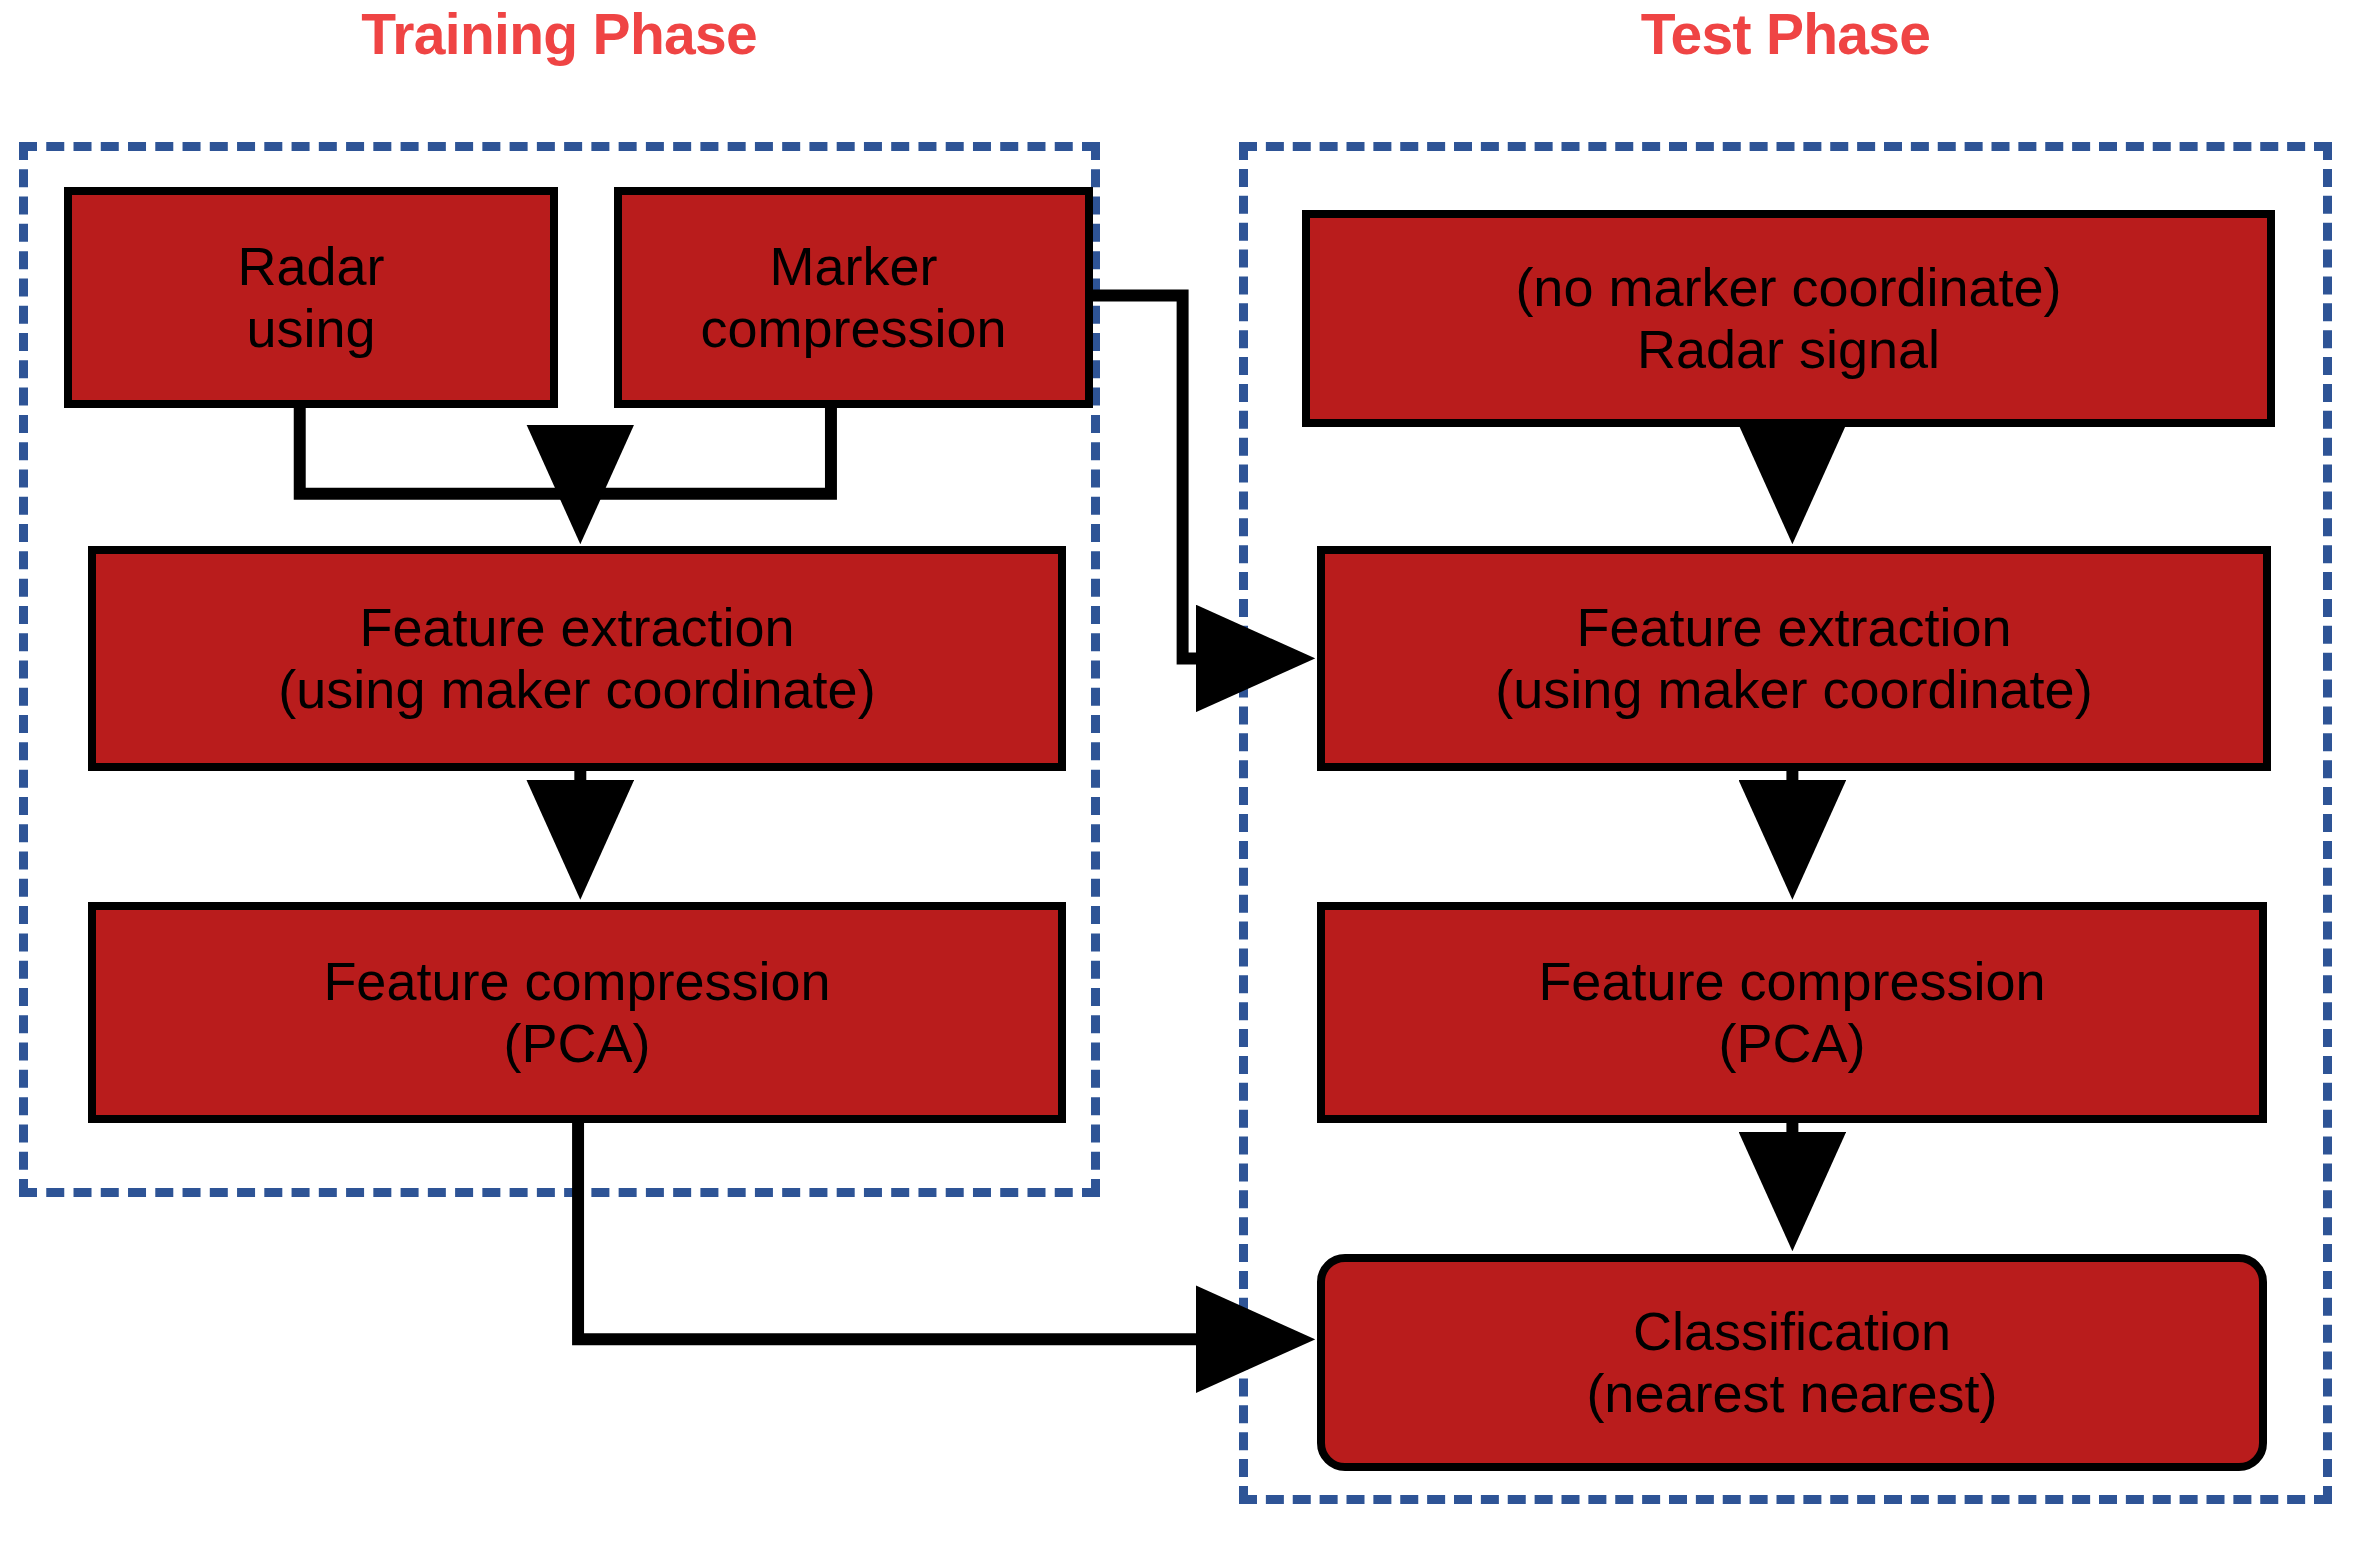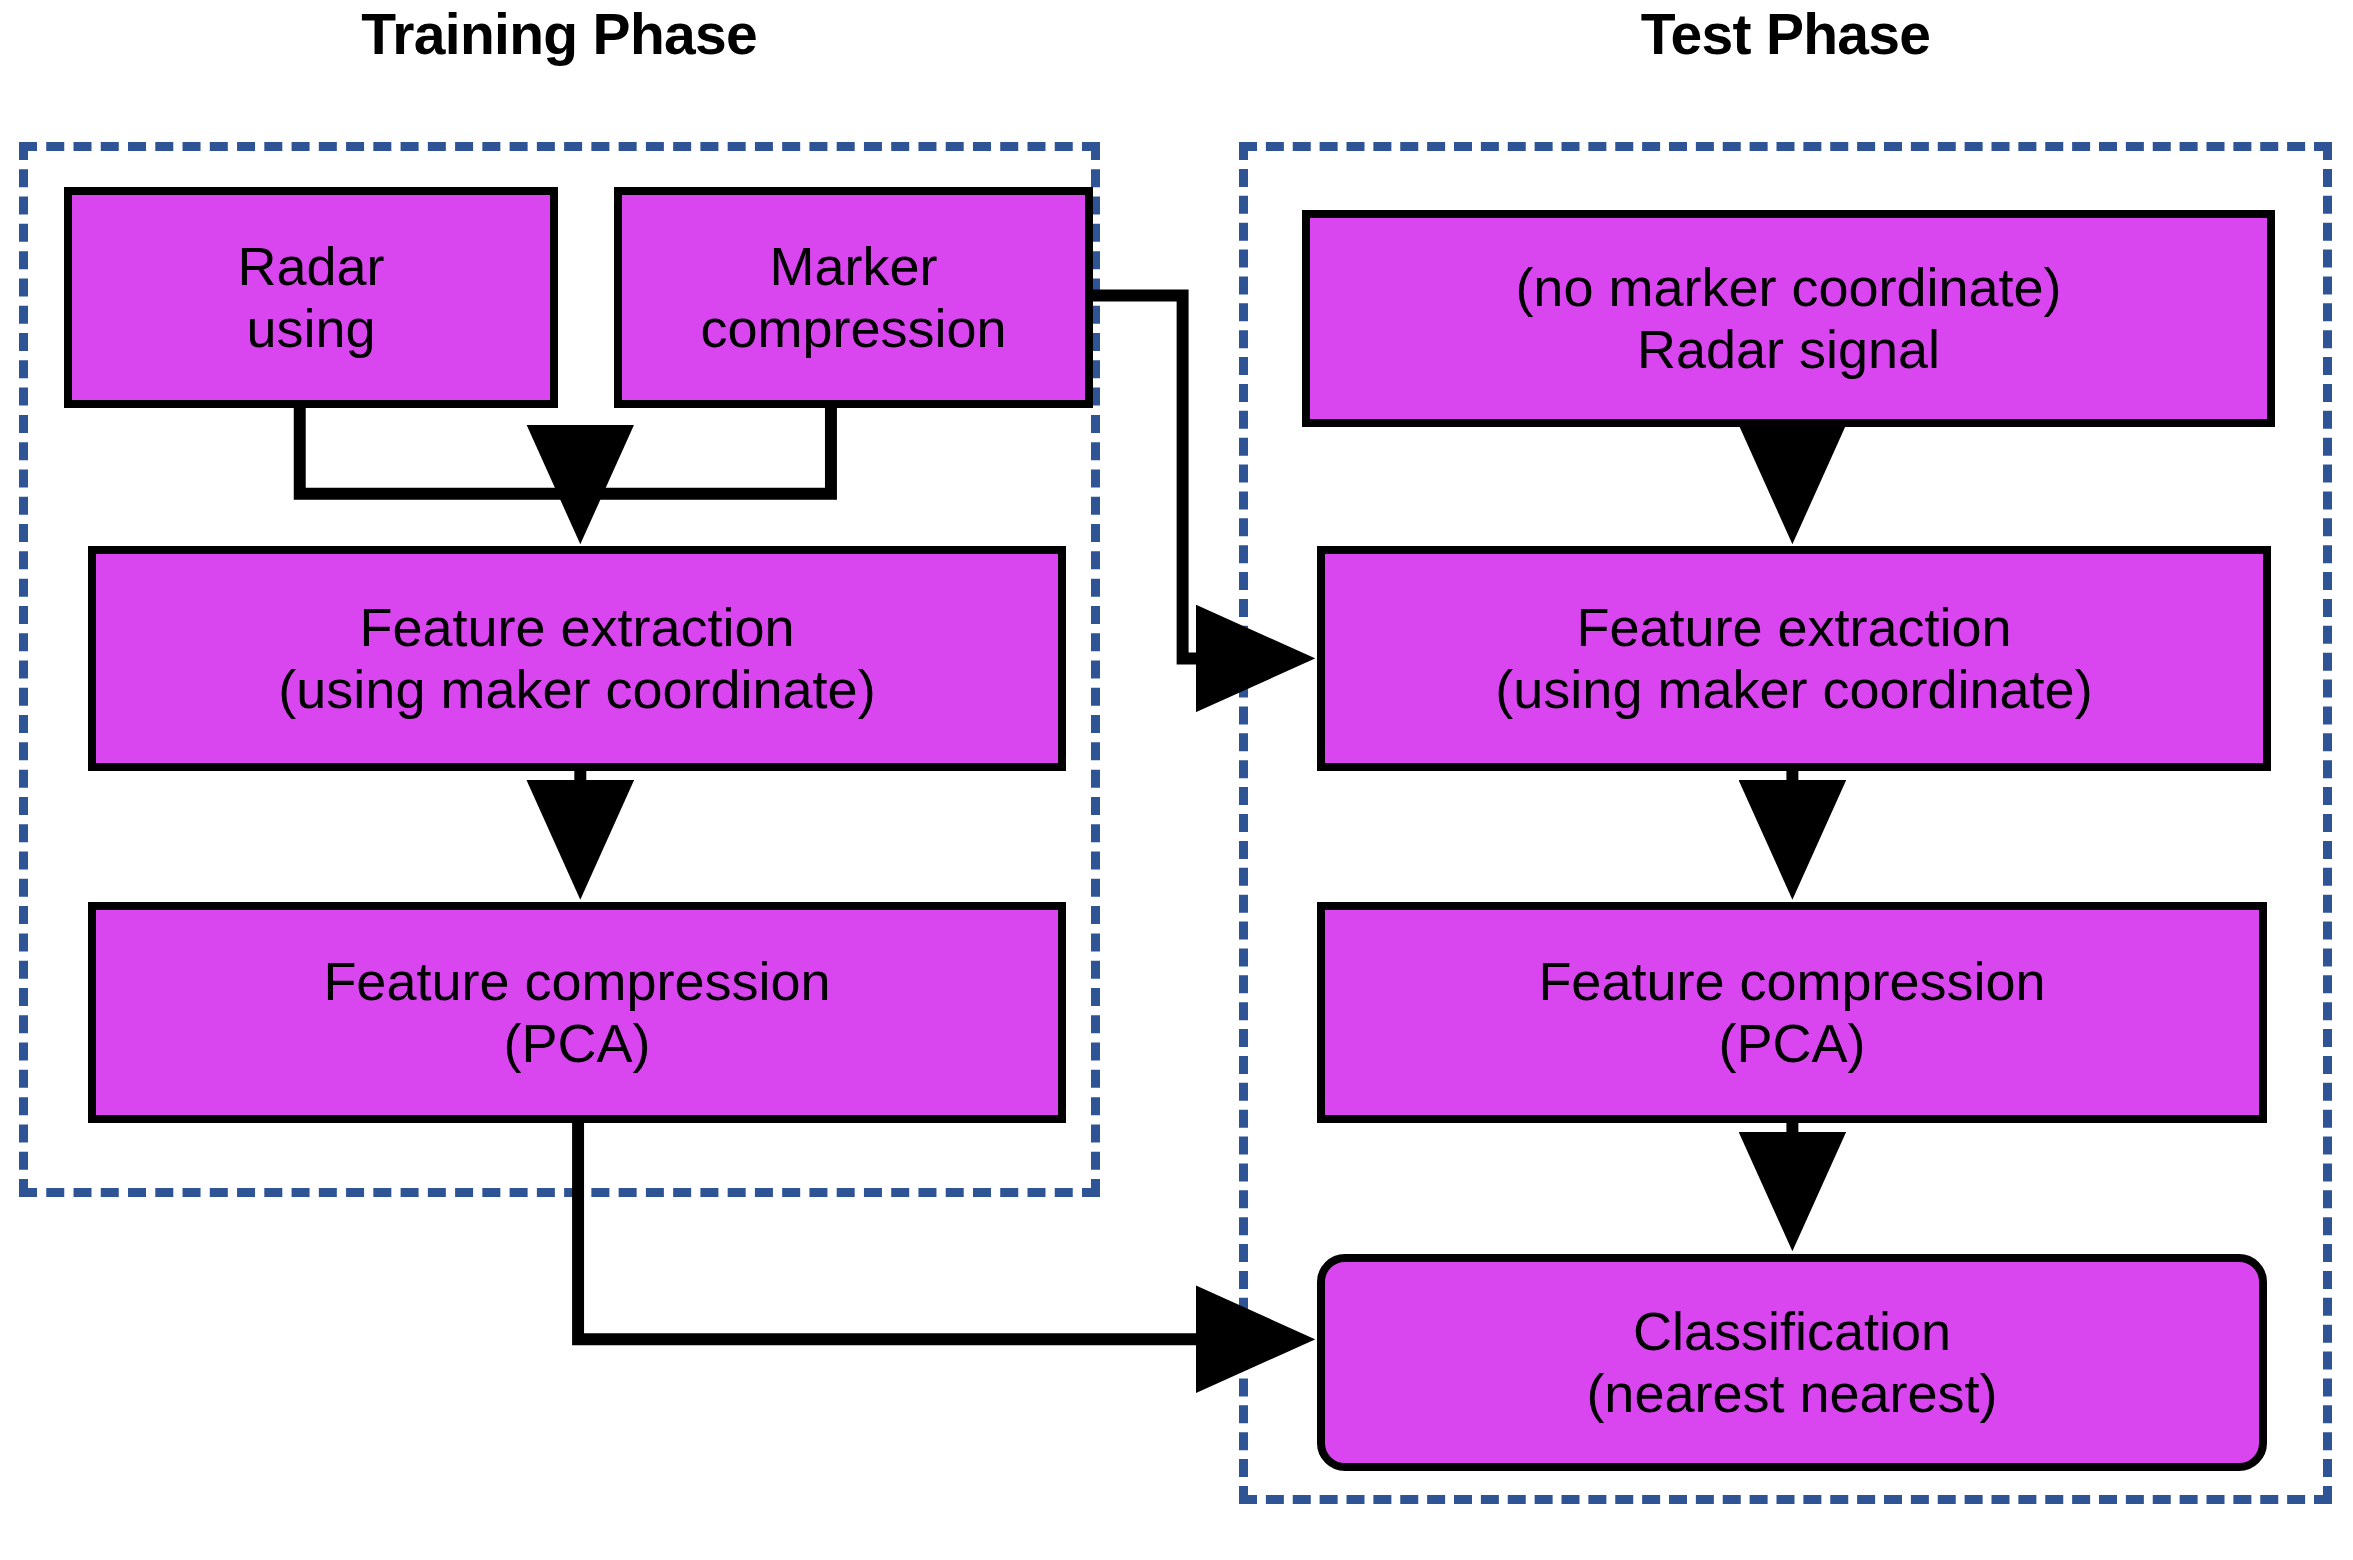--- a/index.html
+++ b/index.html
@@ -12,37 +12,37 @@
     width: 2354px;
     height: 1560px;
     background: #ffffff;
     font-family: "Liberation Sans", sans-serif;
     overflow: hidden;
   }
   .phase-title {
     position: absolute;
     font-weight: bold;
     font-size: 57px;
-    color: #000000;
+    color: #ef4444;
     text-align: center;
     line-height: 1;
     white-space: nowrap;
     letter-spacing: -0.7px;
   }
   .dashed-region {
     position: absolute;
     border: 9.7px dashed #2e5496;
     box-sizing: border-box;
     background: transparent;
   }
   .node-box {
     position: absolute;
     box-sizing: border-box;
     border: 8.2px solid #000000;
-    background: #d946ef;
+    background: #b91c1c;
     display: flex;
     align-items: center;
     justify-content: center;
     text-align: center;
     color: #000000;
     font-size: 54px;
     line-height: 1.13;
     padding: 0 7.5px;
   }
   .node-box .lines {

